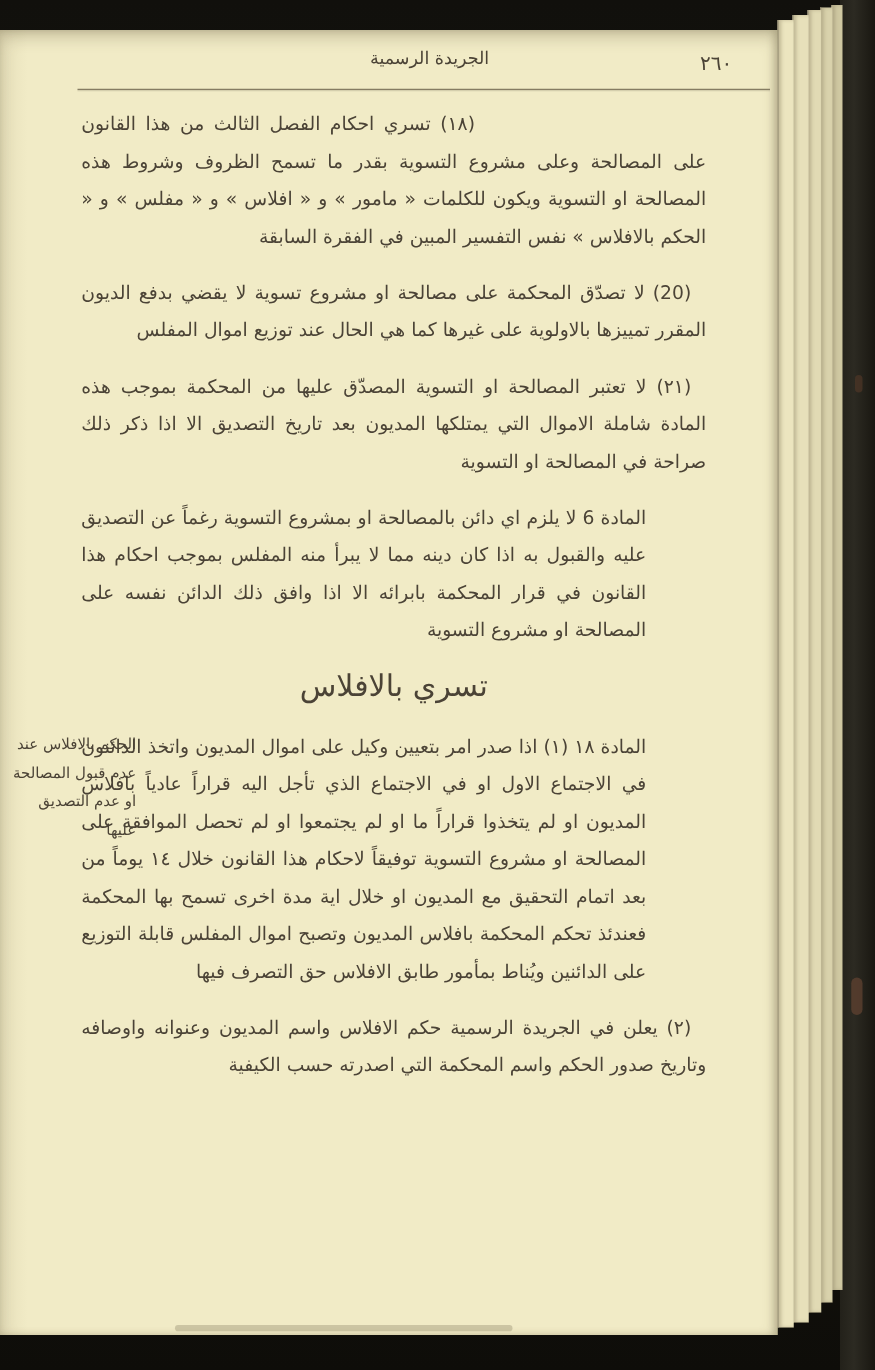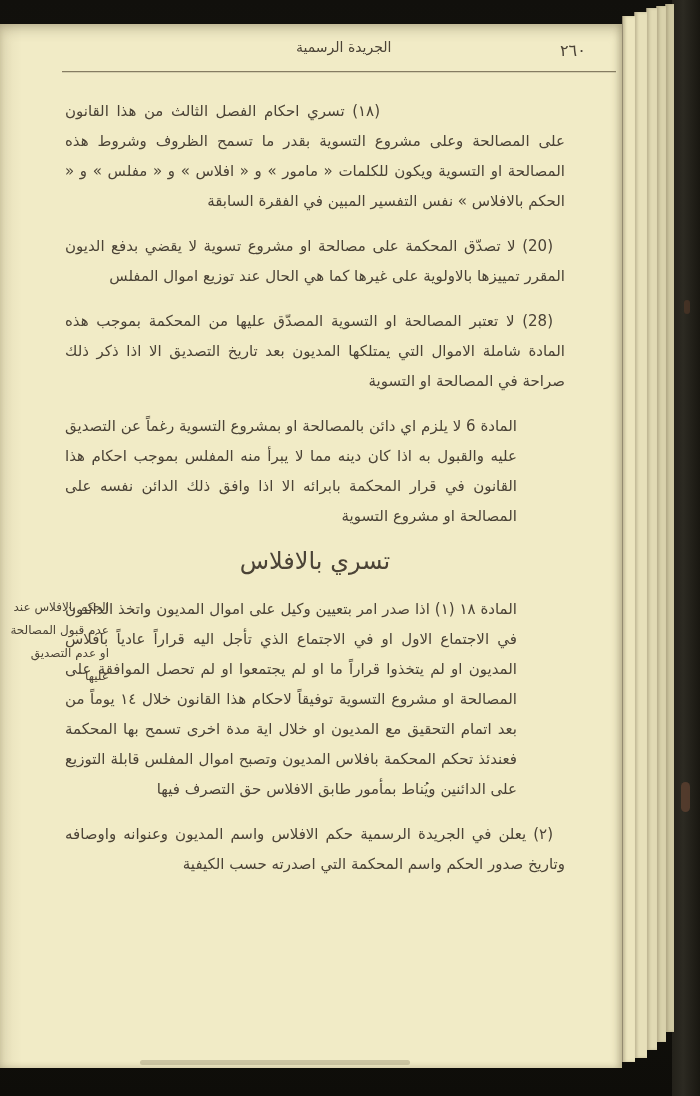--- a/index.html
+++ b/index.html
@@ -35,21 +35,21 @@
     color:#4b4336;
   }
   .page::after{content:"";position:absolute;bottom:3px;left:140px;width:270px;height:5px;
     background:#a89f80;opacity:.5;border-radius:3px;}
 
   .header{position:relative;height:47px;}
   .journal-title{position:absolute;left:296px;top:15px;font-size:14px;letter-spacing:.5px;}
   .page-number{position:absolute;left:560px;top:17px;font-size:16px;}
   .header-rule{height:1px;background:#857c62;margin:0 6px 0 62px;box-shadow:0 1px 0 rgba(133,124,98,.25);}
 
-  .content{position:relative;margin-right:57px;margin-left:65px;width:500px;padding-top:24px;
+  .content{position:relative;margin-right:57px;margin-left:65px;width:500px;padding-top:12px;
     font-size:15px;line-height:30px;text-align:justify;}
   .para{margin:0 0 15px 0;text-indent:12px;}
   .para.deep-indent{text-indent:185px;}
   .article-row{position:relative;margin:0 0 15px 0;}
   .article-row .article-text{width:452px;margin-right:48px;margin-bottom:0;text-indent:0;}
   .margin-note{position:absolute;left:-58px;top:2px;width:102px;
     font-size:12px;line-height:23px;text-align:right;text-indent:0;}
   .section-heading{font-size:24px;font-weight:normal;text-align:center;margin:14px 0 18px 0;letter-spacing:.5px;}
 </style>
 </head>
@@ -74,21 +74,21 @@
   </div>
   <div class="header-rule"></div>
 
   <div class="content">
 
     <p class="para deep-indent">(١٨) تسري احكام الفصل الثالث من هذا القانون على المصالحة وعلى مشروع التسوية بقدر ما تسمح الظروف وشروط هذه المصالحة او التسوية ويكون للكلمات « مامور » و « افلاس » و « مفلس » و « الحكم بالافلاس » نفس التفسير المبين في الفقرة السابقة</p>
 
     <p class="para">(20) لا تصدّق المحكمة على مصالحة او مشروع تسوية لا يقضي بدفع الديون المقرر تمييزها بالاولوية على غيرها كما هي الحال عند توزيع اموال المفلس</p>
 
 
-    <p class="para">(28) لا تعتبر المصالحة او التسوية المصدّق عليها من المحكمة بموجب هذه المادة شاملة الاموال التي يمتلكها المديون بعد تاريخ التصديق الا اذا ذكر ذلك صراحة في المصالحة او التسوية</p>
+    <p class="para">(٢١) لا تعتبر المصالحة او التسوية المصدّق عليها من المحكمة بموجب هذه المادة شاملة الاموال التي يمتلكها المديون بعد تاريخ التصديق الا اذا ذكر ذلك صراحة في المصالحة او التسوية</p>
 
     <div class="article-row">
       <p class="para article-text">المادة 6 لا يلزم اي دائن بالمصالحة او بمشروع التسوية رغماً عن التصديق عليه والقبول به اذا كان دينه مما لا يبرأ منه المفلس بموجب احكام هذا القانون في قرار المحكمة بابرائه الا اذا وافق ذلك الدائن نفسه على المصالحة او مشروع التسوية</p>
     </div>
 
     <h2 class="section-heading">تسري بالافلاس</h2>
 
     <div class="article-row">
       <div class="margin-note">الحكم بالافلاس عند عدم قبول المصالحة او عدم التصديق عليها</div>
       <p class="para article-text">المادة ١٨ (١) اذا صدر امر بتعيين وكيل على اموال المديون واتخذ الدائنون في الاجتماع الاول او في الاجتماع الذي تأجل اليه قراراً عادياً بافلاس المديون او لم يتخذوا قراراً ما او لم يجتمعوا او لم تحصل الموافقة على المصالحة او مشروع التسوية توفيقاً لاحكام هذا القانون خلال ١٤ يوماً من بعد اتمام التحقيق مع المديون او خلال اية مدة اخرى تسمح بها المحكمة فعندئذ تحكم المحكمة بافلاس المديون وتصبح اموال المفلس قابلة التوزيع على الدائنين ويُناط بمأمور طابق الافلاس حق التصرف فيها</p>

